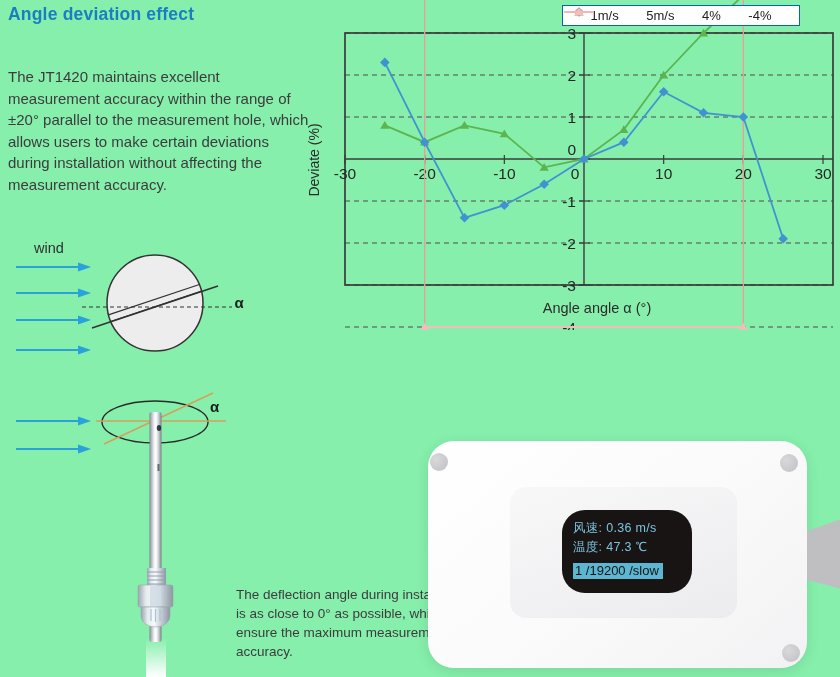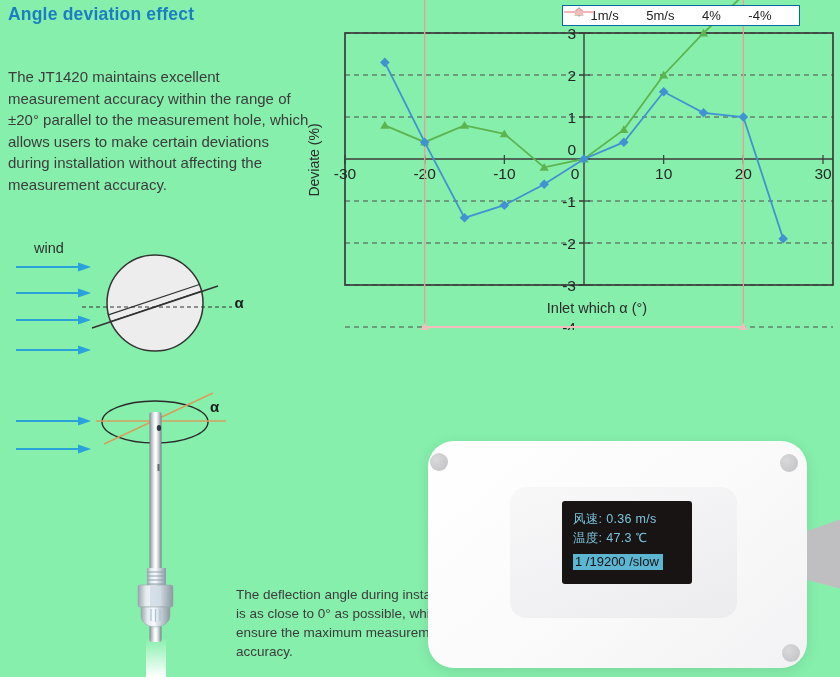--- a/index.html
+++ b/index.html
@@ -173,21 +173,21 @@
           <span>4%</span>
         </div>
         <div class="legend-item">
           <svg width="32" height="12">
             <line x1="1" y1="6" x2="31" y2="6" stroke="#f5bcbc" stroke-width="1.7"></line>
             <polygon points="16,1.7000000000000002 11.4,9.4 20.6,9.4" fill="#f5bcbc"></polygon>
           </svg>
           <span>-4%</span>
         </div>
       </div>
-    <div class="xlabel">Inlet which α  (°)</div>
+    <div class="xlabel">Angle angle α  (°)</div>
     <div class="ylabel">Deviate (%)</div>
   </div>
 
   <svg id="wind-svg" class="diagram" width="260" height="130" viewBox="0 0 260 130">
     <text x="34" y="18" font-size="14.5" fill="#2f2f2f" id="windLabel">wind</text>
     <g id="windArrows">
         <g>
           <line x1="16" y1="32" x2="79" y2="32" stroke="#29a1da" stroke-width="2.2"></line>
           <polygon points="78,27.5 91,32 78,36.5" fill="#29a1da"></polygon>
         </g>
@@ -269,21 +269,21 @@
     <text x="210" y="32" font-size="15" font-weight="bold" fill="#1c1c1c" id="probeAlpha">α</text>
   </svg>
 
   <div class="note">The deflection angle during installation is as close to 0° as possible, which will ensure the maximum measurement accuracy.</div>
 
   <div class="device">
     <div class="screw s1"></div>
     <div class="screw s2"></div>
     <div class="screw s3"></div>
     <div class="panel">
-      <div class="lcd" style="left:52px; top:14px;">
+      <div class="lcd" style="left:52px; top:23px;border-radius:23px;">
         <div class="row">风速: 0.36  m/s</div>
         <div class="row">温度: 47.3  ℃</div>
         <span class="hl">1 /19200 /slow</span>
       </div>
     </div>
   </div>
   <div class="wedge"></div>
 
 </div>
 

